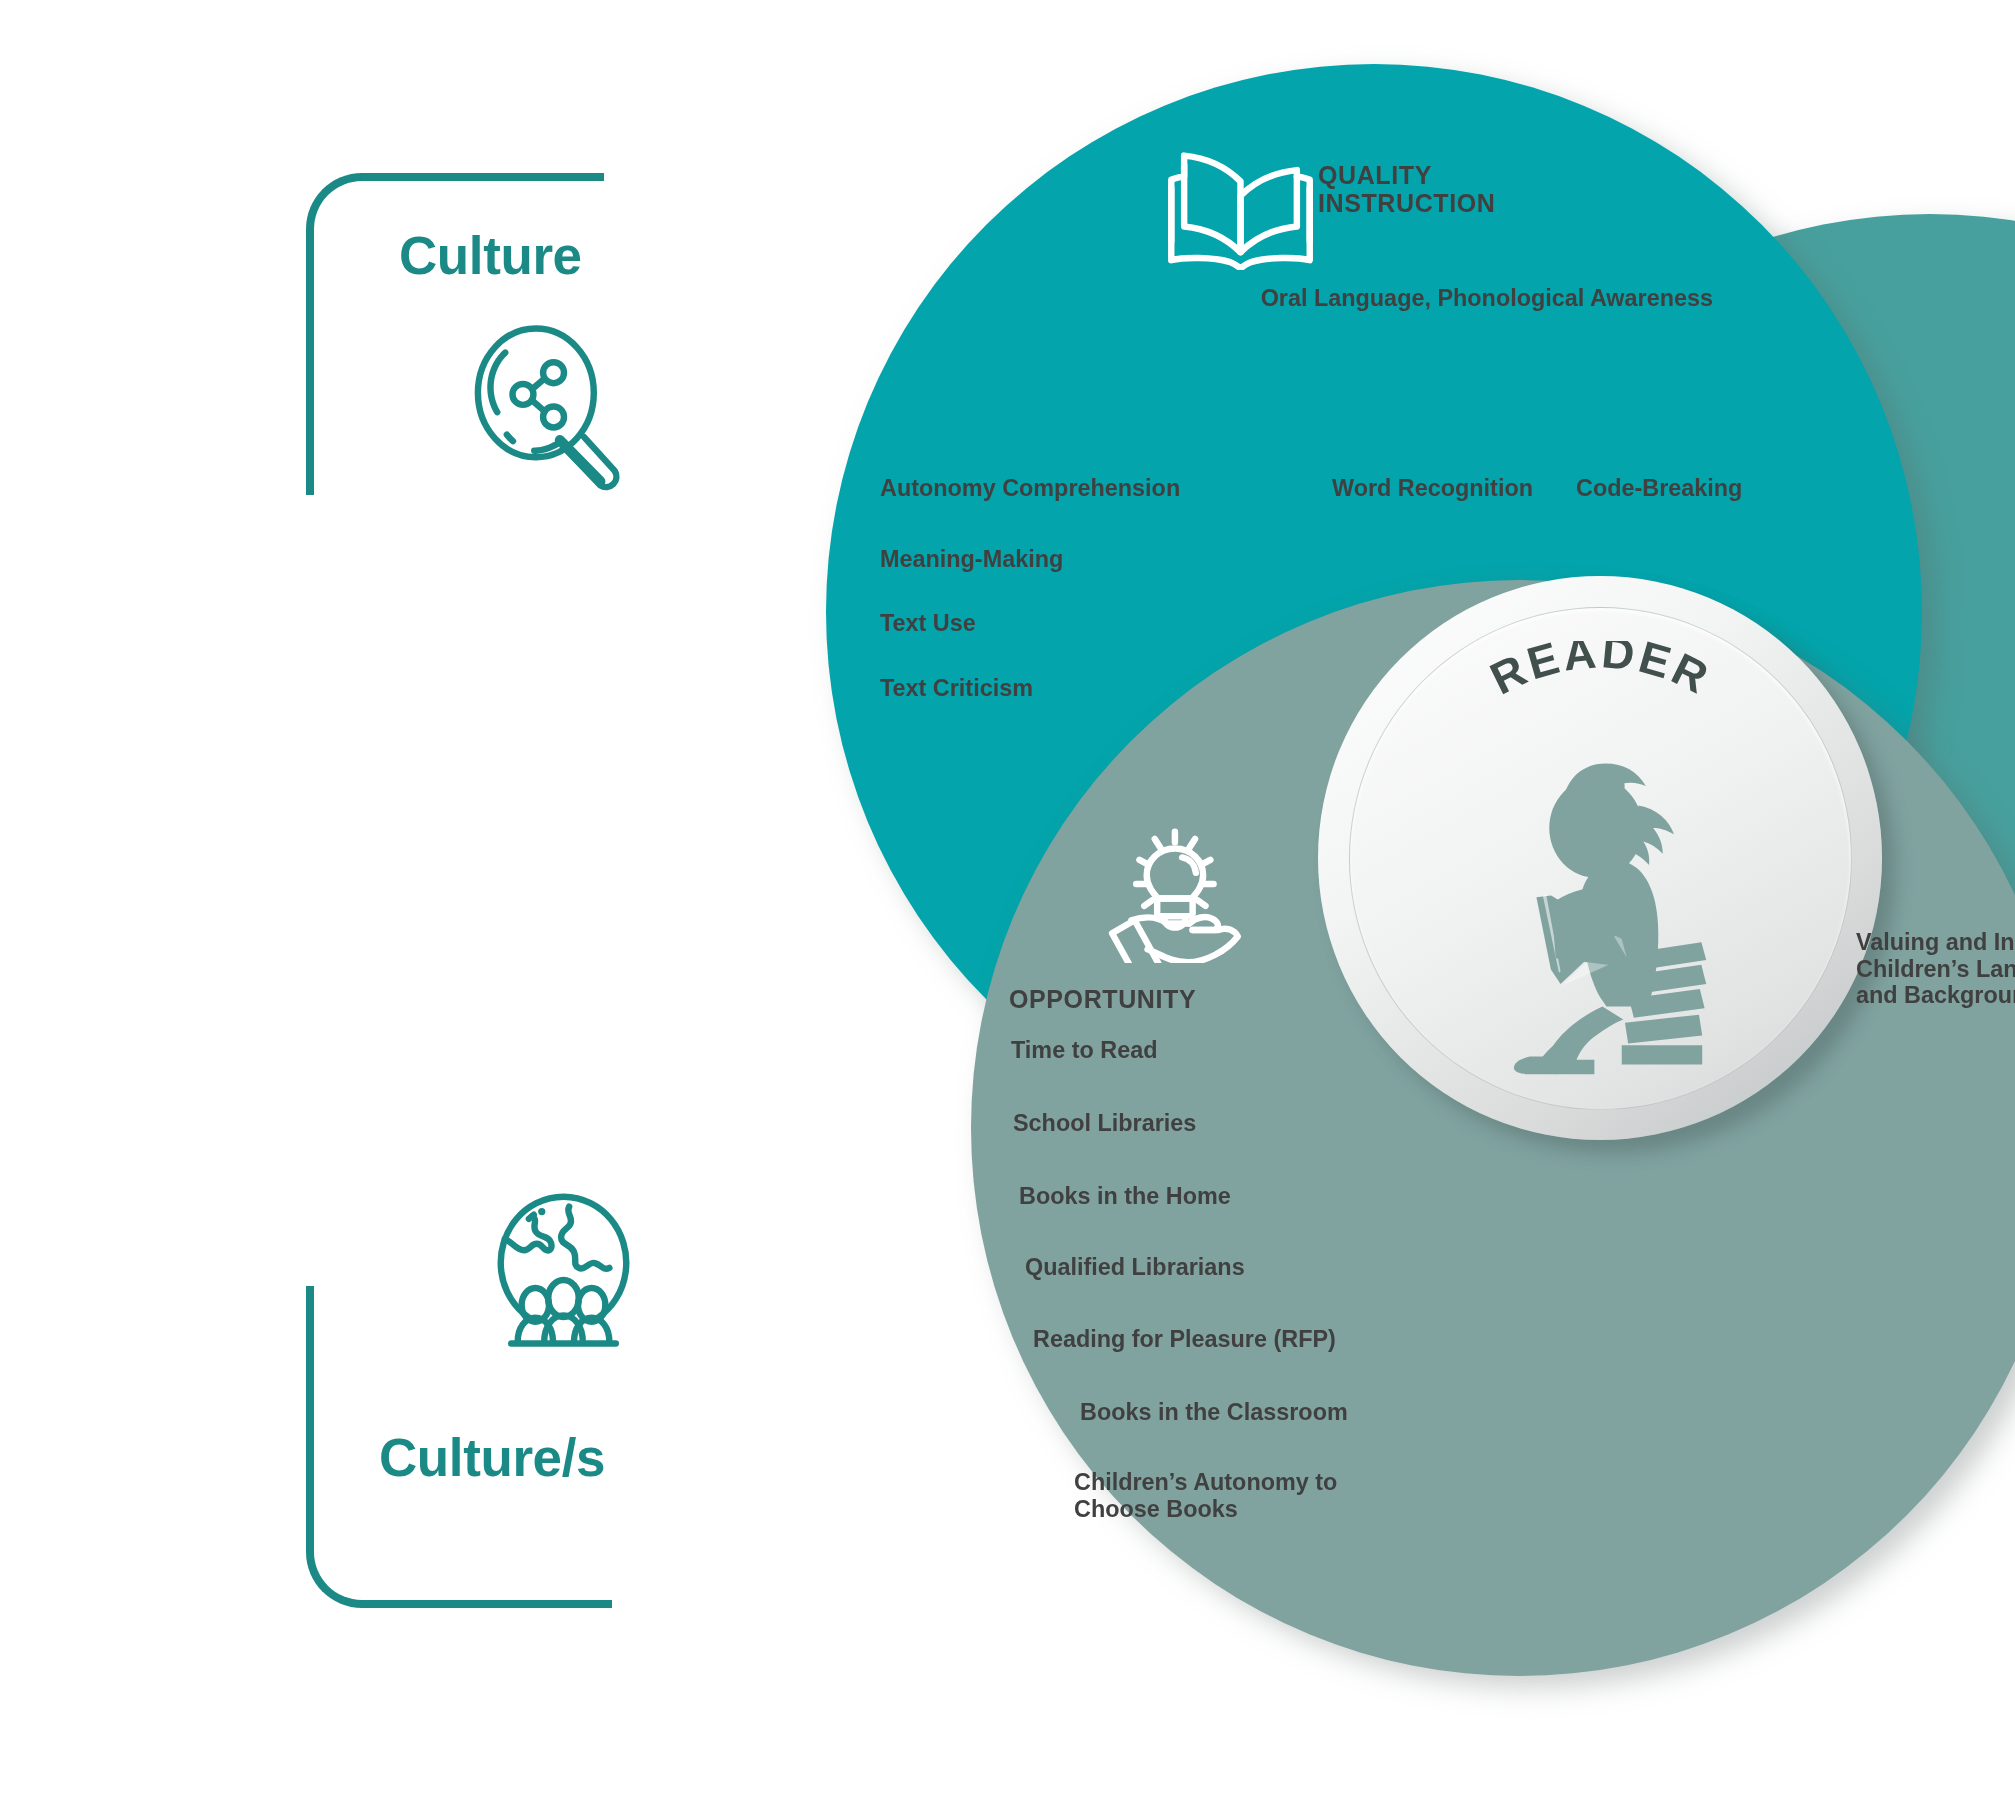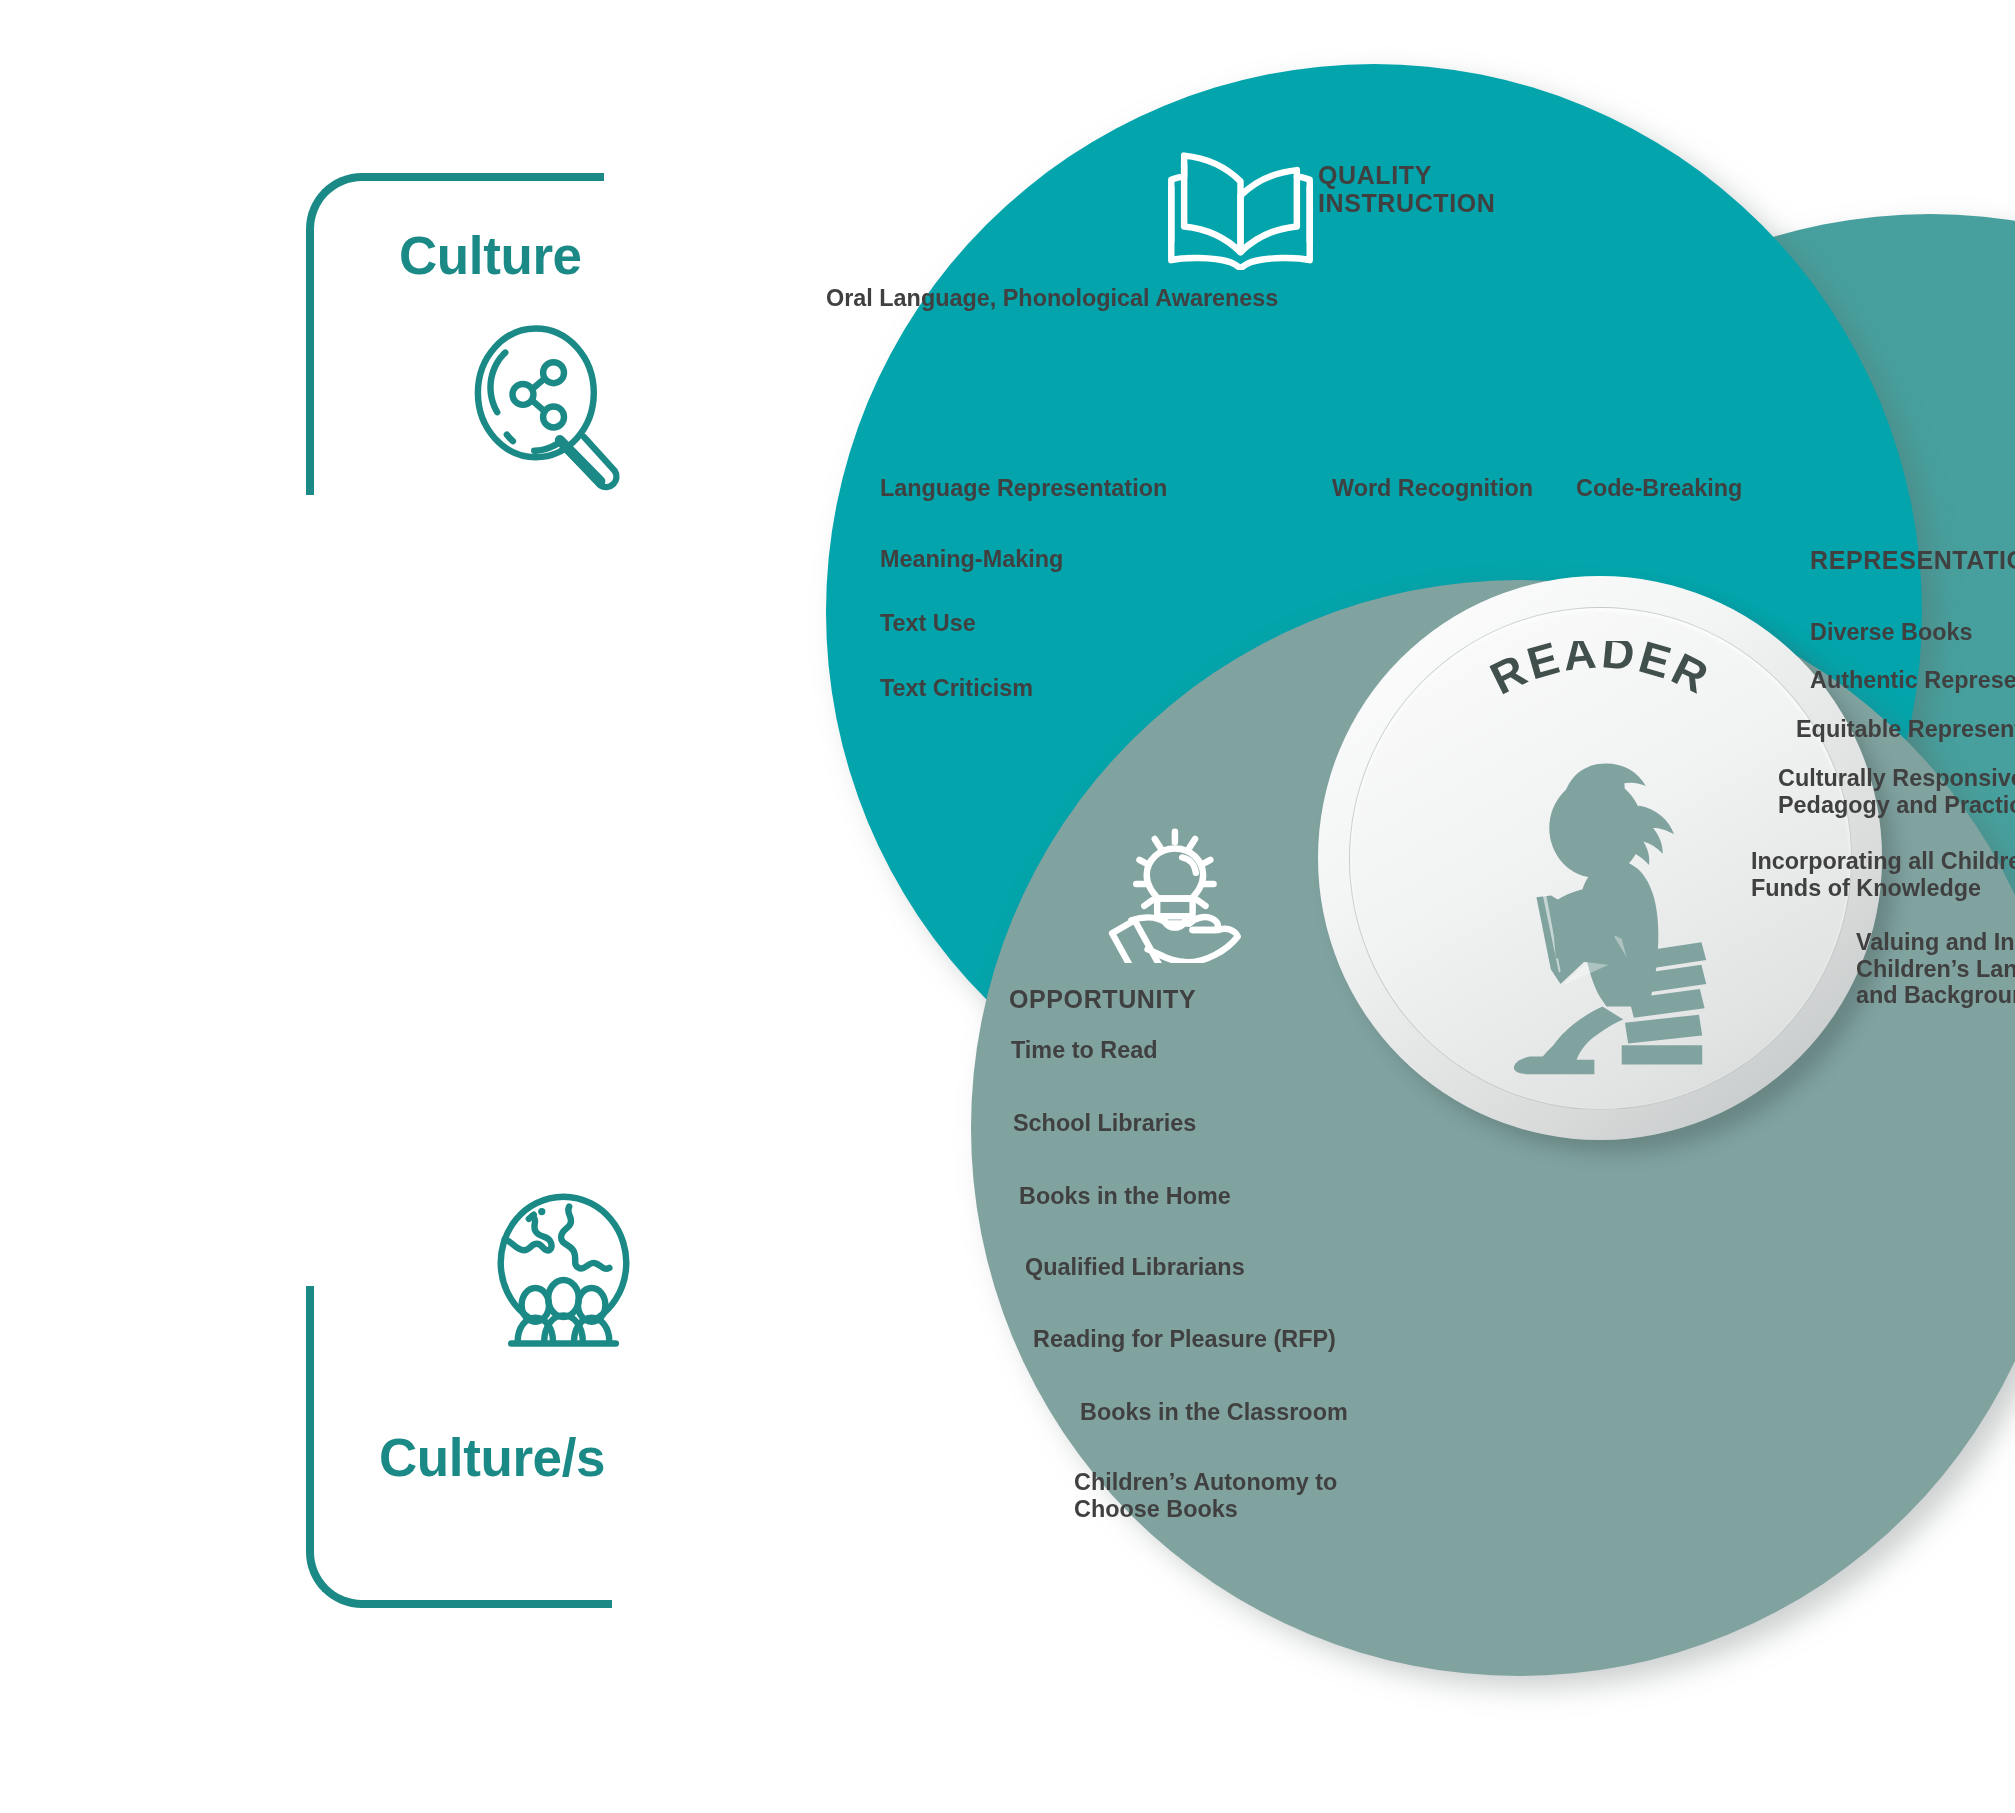--- a/index.html
+++ b/index.html
@@ -124,21 +124,21 @@
 
   .sec-title {
     font-size: 25px;
     letter-spacing: 0.6px;
     line-height: 1.12;
   }
   .big-item { font-size: 23.4px; }
   .hdr-item { font-size: 27px; }
   .item { font-size: 23.4px; line-height: 1.14; }
 
-  .ctr { text-align: left; }
+  .ctr { text-align: right; }
 </style>
 </head>
 <body>
 
 <div class="corner-block" style="left:306px; top:173px; width:427px; height:339px;">
   <div class="bracket tl" style="left:0; top:0; width:298px; height:322px;"></div>
   <div class="corner-title" style="left:93px; top:52px;">Culture</div>
   <div class="corner-icon" style="left:159px; top:149px; width:161px; height:169px;">
     <svg viewBox="0 0 200 210" width="161" height="169" fill="none" stroke="#1B8A86" stroke-width="8" stroke-linecap="round" stroke-linejoin="round">
       <ellipse cx="88" cy="88" rx="72" ry="80"></ellipse>
@@ -197,21 +197,21 @@
     <div class="wtxt sec-title ctr" style="position:absolute; left:492px; top:97px; width:330px; text-align:left;">
       <div>QUALITY</div>
       <div>INSTRUCTION</div>
     </div>
 
     <div class="wtxt big-item ctr" style="position:absolute; left:0px; top:220px; width:887px; line-height:1.22;">
       <div>Oral Language, Phonological Awareness</div>
     </div>
 
 
-    <div class="wtxt item" style="position:absolute; left:54px; top:411px;">Language Representation</div>
+    <div class="wtxt item" style="position:absolute; left:54px; top:411px;">Autonomy Comprehension</div>
     <div class="wtxt item" style="position:absolute; left:506px; top:411px;">Word Recognition</div>
     <div class="wtxt item" style="position:absolute; left:750px; top:411px;">Code-Breaking</div>
 
     <div class="wtxt item" style="position:absolute; left:54px; top:482px;">Meaning-Making</div>
     <div class="wtxt item" style="position:absolute; left:54px; top:546px;">Text Use</div>
     <div class="wtxt item" style="position:absolute; left:54px; top:611px;">Text Criticism</div>
   </div>
 
   <div class="layer" style="left:1693px; top:363px; width:887px; height:967px;">
 

